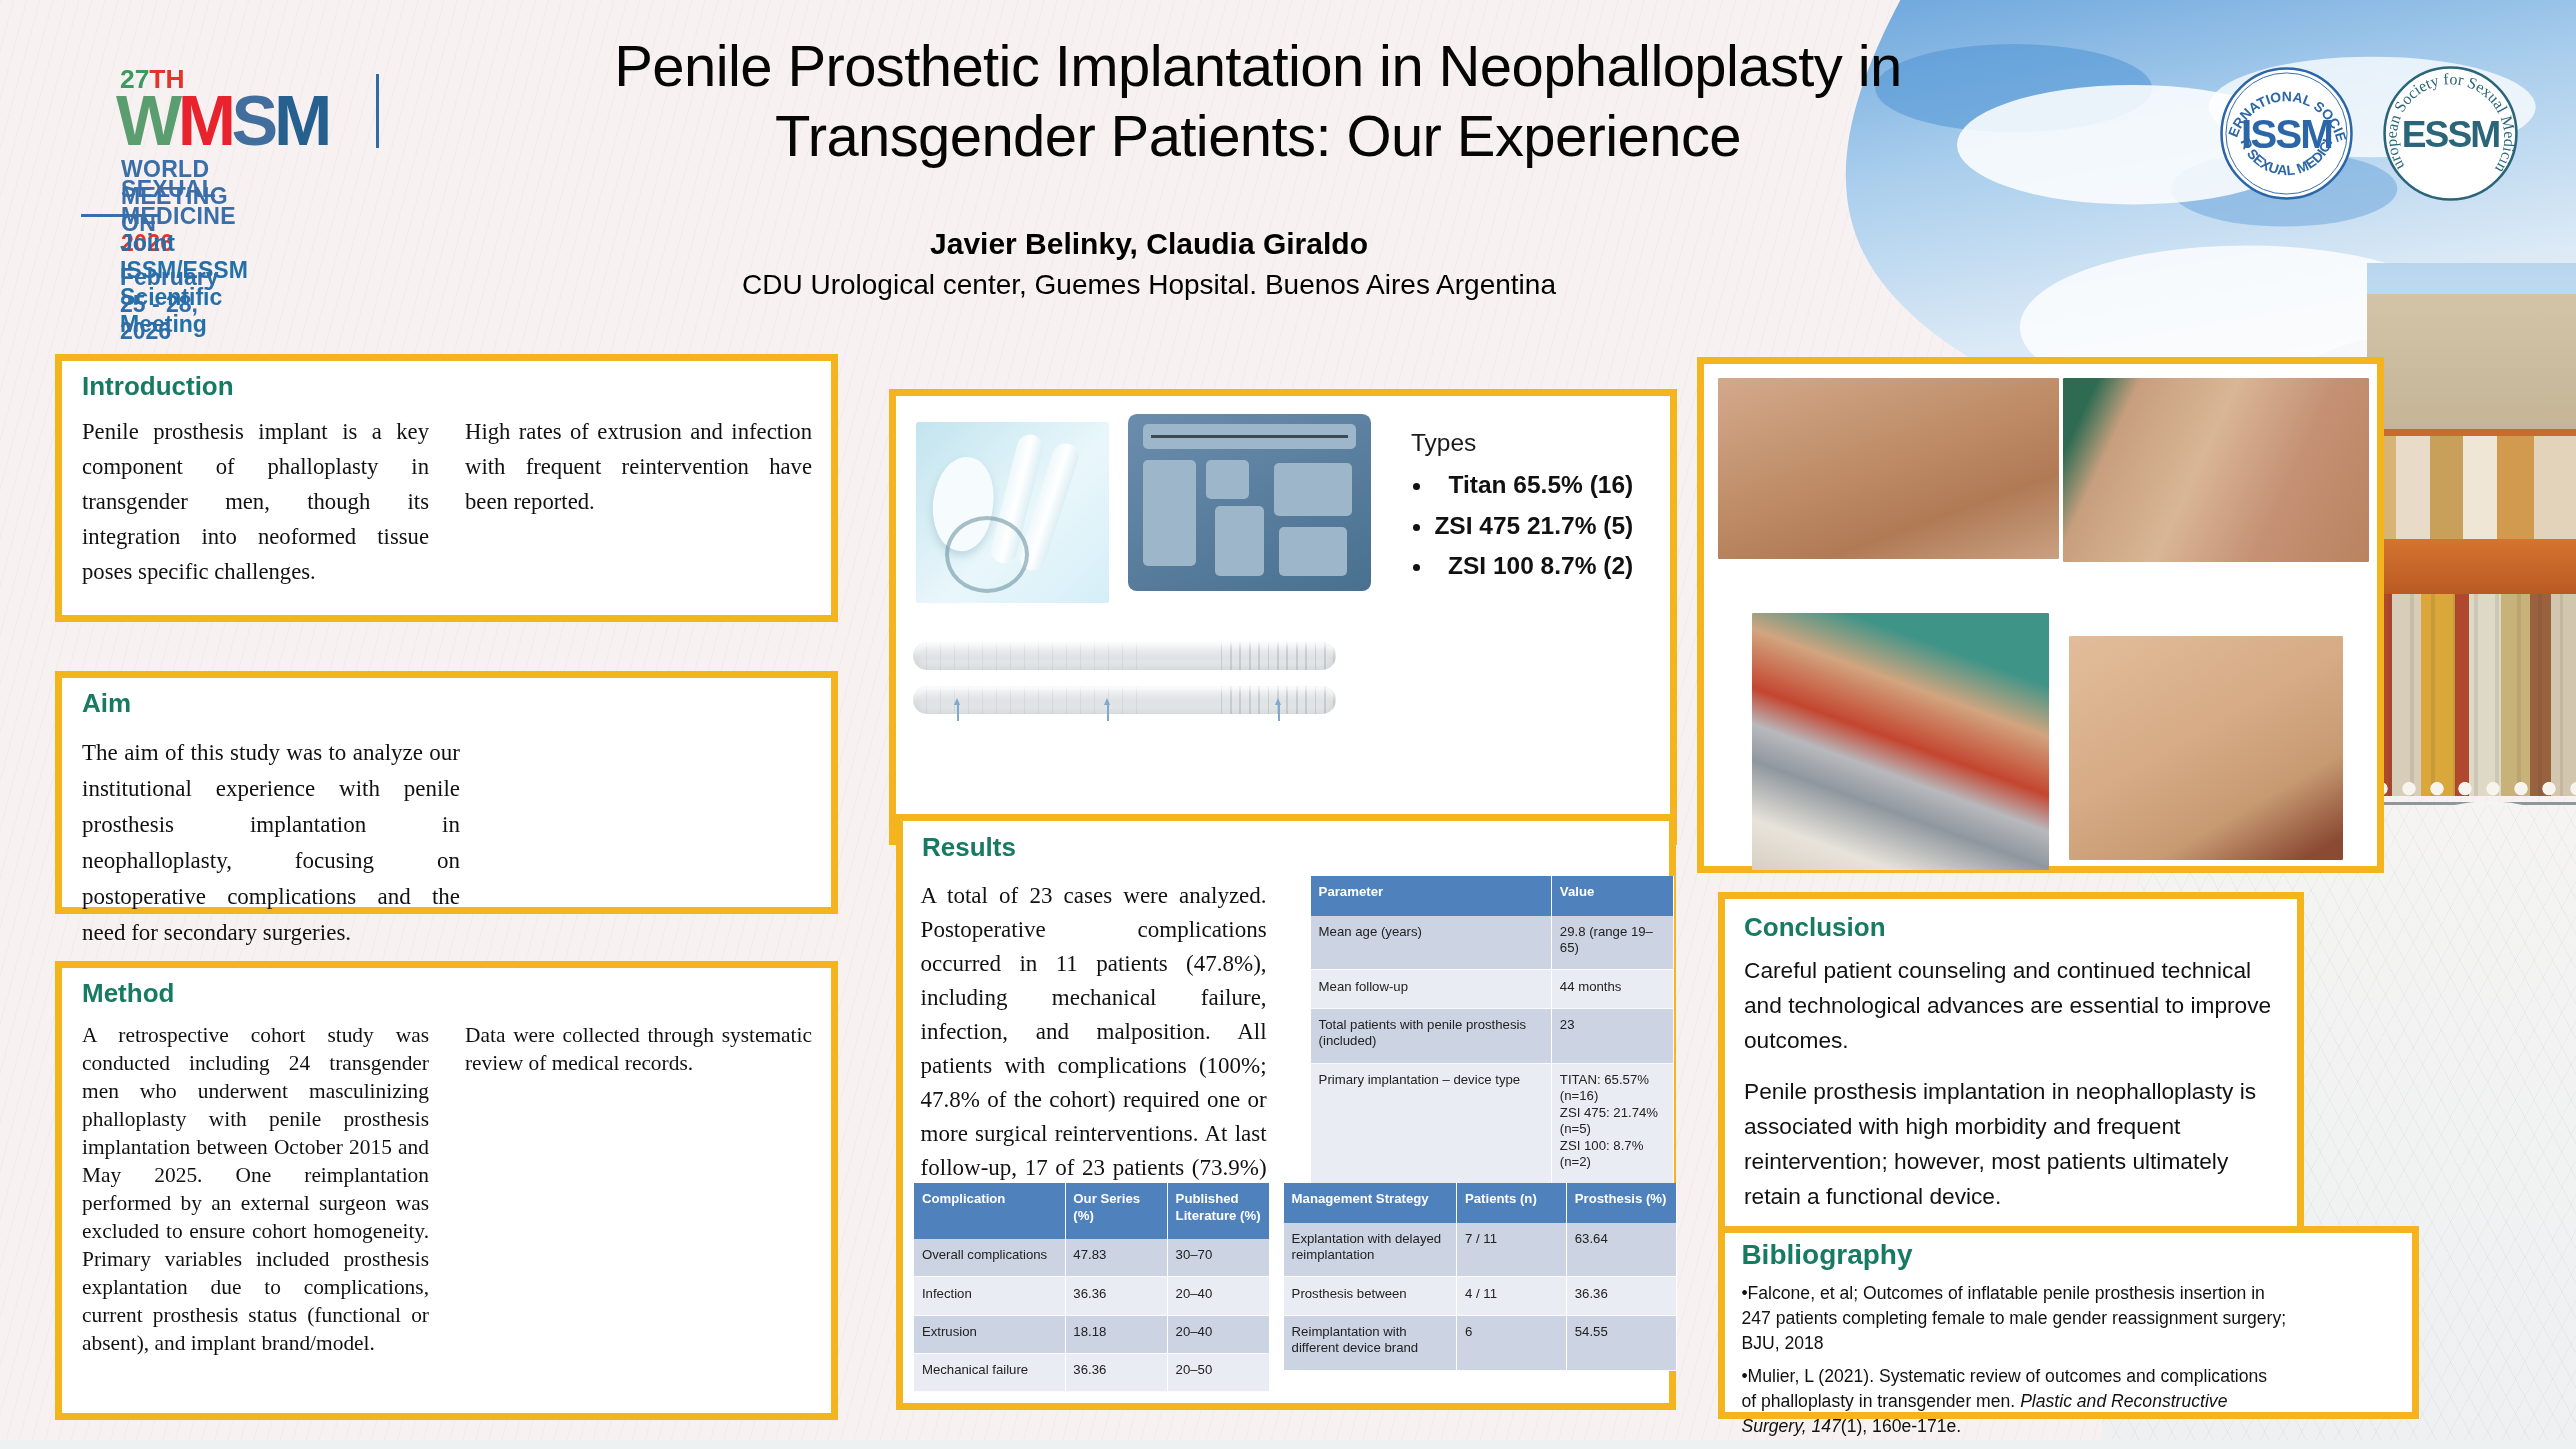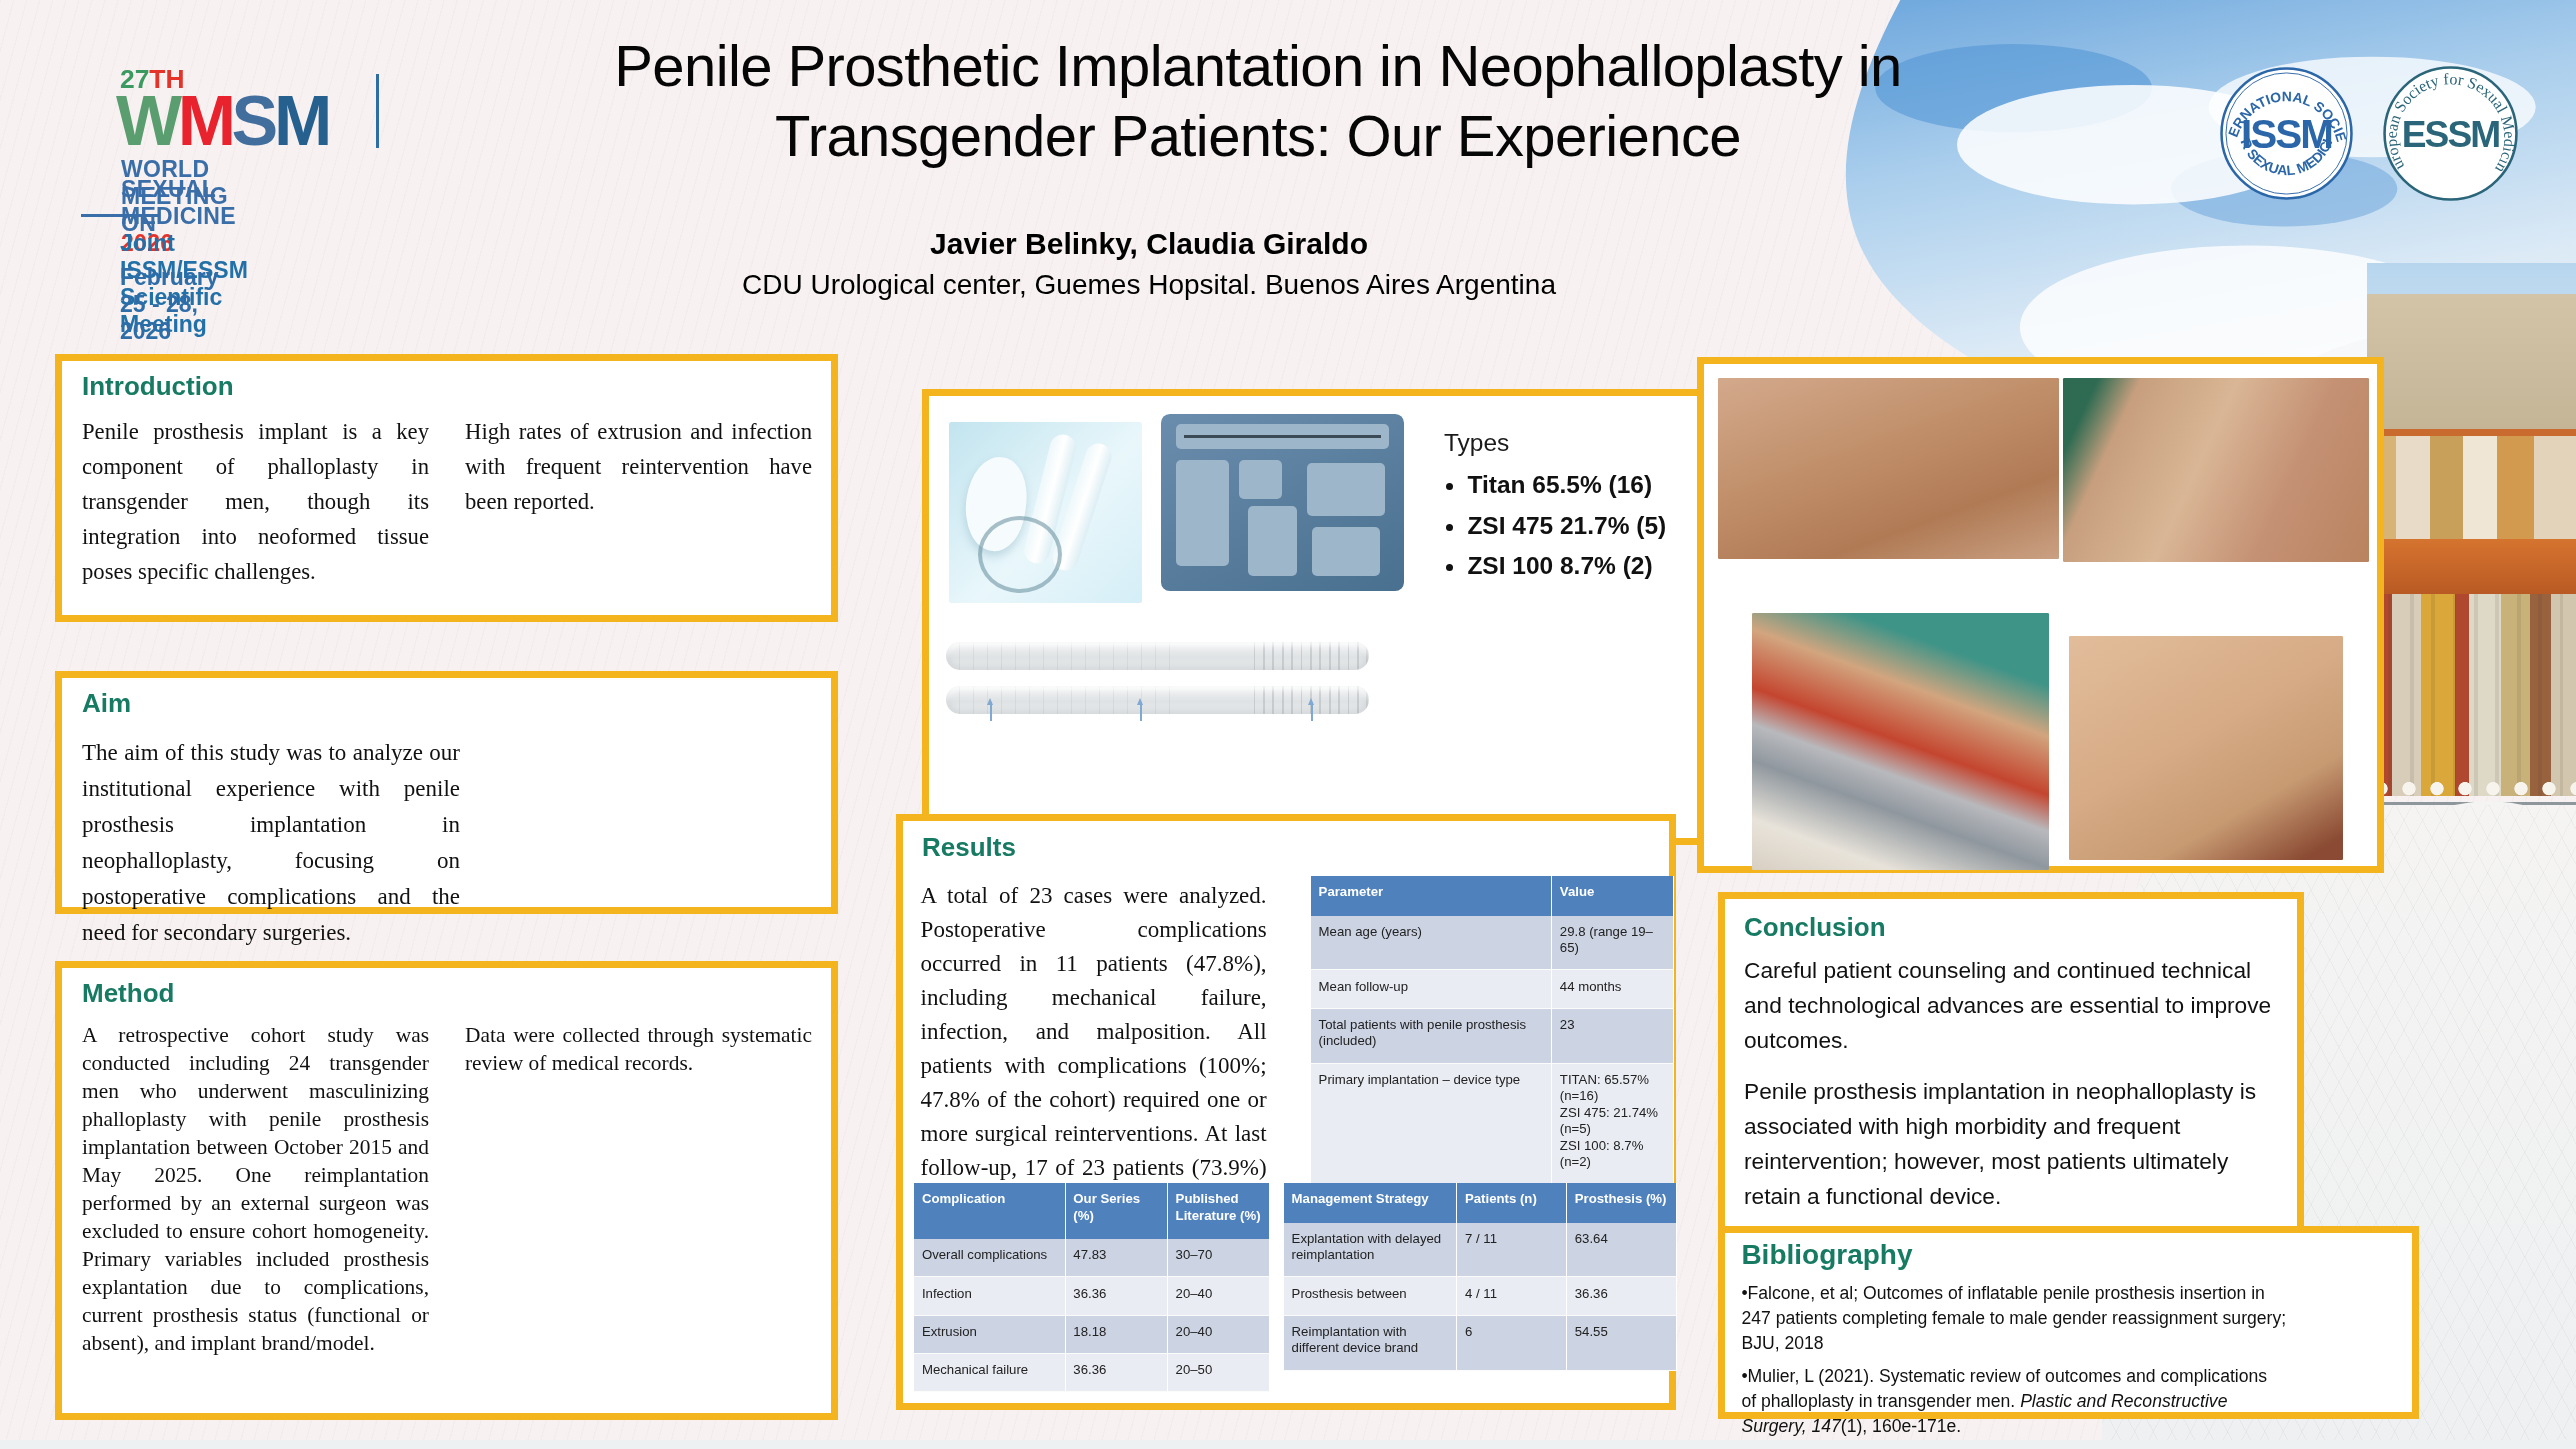--- a/index.html
+++ b/index.html
@@ -48,21 +48,21 @@
   .affiliation{position:absolute;left:378px;top:269px;width:1542px;text-align:center;z-index:2;font-size:28px;color:#000;}
   
   .soc-logo{position:absolute;z-index:2;}
   
   .box{position:absolute;background:#fff;border:7.6px solid #f4b41d;box-sizing:border-box;z-index:2;}
   .box h2{position:absolute;margin:0;font-size:26px;font-weight:700;color:#177a63;font-family:"Liberation Sans",sans-serif;}
   .serif{font-family:"Liberation Serif",serif;}
   .intro-box{left:55px;top:354px;width:783px;height:268px;}
   .aim-box{left:55px;top:671px;width:783px;height:243px;}
   .method-box{left:55px;top:961px;width:783px;height:459px;}
-  .types-box{left:889px;top:389px;width:788px;height:456px;margin-left:33px;}
+  .types-box{left:889px;top:389px;width:788px;height:456px;}
   .results-box{left:896px;top:814px;width:780px;height:596px;}
   .photos-box{left:1697px;top:357px;width:687px;height:516px;}
   .conclusion-box{left:1718px;top:892px;width:586px;height:350px;}
   .bib-box{left:1718px;top:1226px;width:701px;height:193px;}
   .intro-box h2,.aim-box h2,.method-box h2{left:20px;top:10px;}
   .cols{position:absolute;left:20px;top:53px;width:730px;column-count:2;column-gap:36px;column-fill:auto;
         text-align:justify;font-size:22.7px;line-height:35px;}
   .cols p{margin:0 0 11.3px 0;}
   .intro-cols{height:189px;}
   .method-cols{font-size:21.4px;line-height:28px;height:387px;}
@@ -78,21 +78,21 @@
   .ph-tray{left:232px;top:17.6px;width:243px;height:177px;background:linear-gradient(155deg,#6b8dad,#49708f);border-radius:8.8px;overflow:hidden;}
   .ph-tray div{position:absolute;background:#9db6c9;border-radius:5px;}
   .tr-strip{left:6%;top:6%;width:88%;height:14%;}
   .tr-strip::after{content:"";position:absolute;left:4%;top:45%;width:92%;height:2.5px;background:#3c4a55;}
   .tr-left{left:6%;top:26%;width:22%;height:60%;background:#8aa6bc;}
   .tr-mid1{left:32%;top:26%;width:18%;height:22%;}
   .tr-mid2{left:36%;top:52%;width:20%;height:40%;background:#b7c9d6;}
   .tr-right1{left:60%;top:28%;width:32%;height:30%;background:#8aa6bc;}
   .tr-right2{left:62%;top:64%;width:28%;height:28%;}
   .types-label{position:absolute;left:515px;top:33px;font-size:24.5px;color:#1a1a1a;}
-  .types-list{position:absolute;left:517px;top:74px;margin:0;padding-left:21.4px;}
+  .types-list{position:absolute;left:517px;top:74px;margin:0;padding-left:21.4px;text-align:right;}
   .types-list li{font-size:24.5px;font-weight:700;line-height:30px;margin-bottom:10.7px;}
   .rod{position:absolute;left:17px;width:423px;height:28px;border-radius:15px;
      background:
        repeating-linear-gradient(90deg,rgba(150,158,162,.0) 0 7.6px,rgba(150,158,162,.35) 7.6px 9.4px) right/29% 100% no-repeat,
        repeating-linear-gradient(90deg,rgba(255,255,255,.0) 0 12.6px,rgba(170,178,182,.22) 12.6px 14px) left/55% 100% no-repeat,
        linear-gradient(180deg,#f4f5f6,#dfe2e4 55%,#eef0f1);
      box-shadow:inset 0 -3.8px 6.3px rgba(140,148,152,.25), inset 0 3.8px 5px rgba(255,255,255,.8);}
   .rod1{top:246px;} .rod2{top:290px;}
   .arrow{position:absolute;top:306px;width:1.9px;height:19px;background:#7fa8d2;}
   .arrow::before{content:"";position:absolute;top:-7px;left:-3.1px;border:3.8px solid transparent;border-bottom:7px solid #7fa8d2;}

